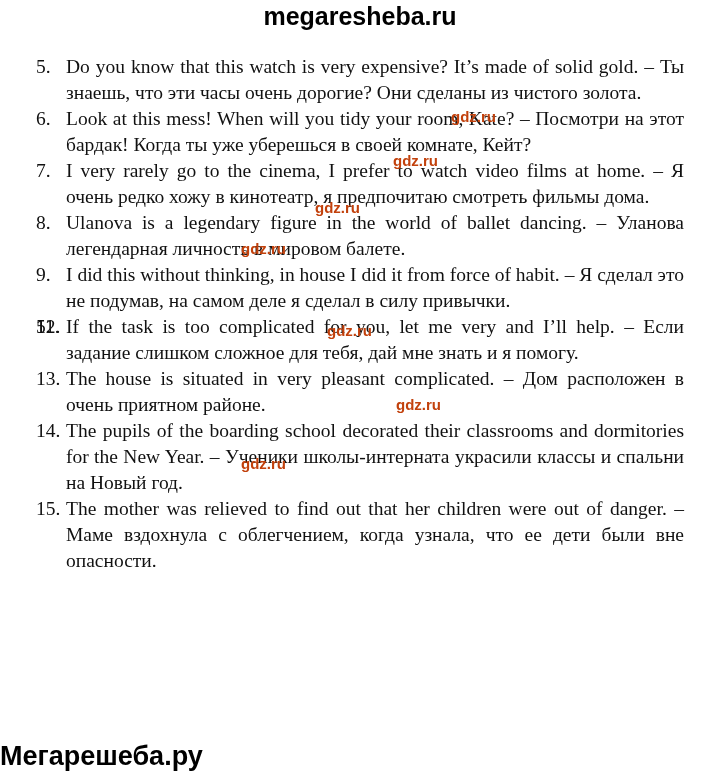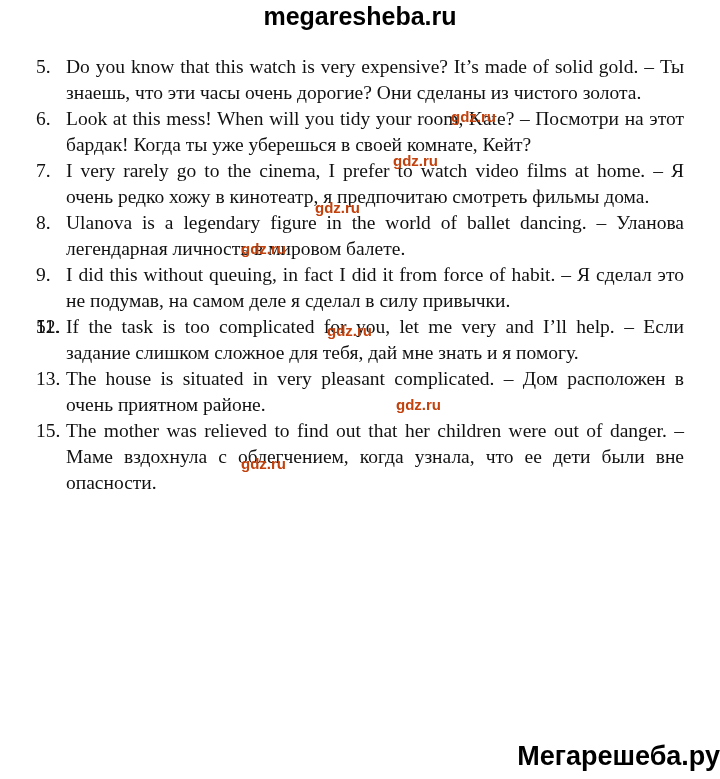--- a/index.html
+++ b/index.html
@@ -3,21 +3,21 @@
 <meta charset="utf-8">
 <style>
   html, body { margin: 0; padding: 0; background: #ffffff; }
   body { width: 720px; height: 779px; position: relative; overflow: hidden; }
   .site-header {
     position: absolute; top: 0; left: 0; width: 720px; text-align: center;
     font-family: "Liberation Sans", sans-serif; font-weight: bold; font-size: 25px;
     color: #000; top: 2px; letter-spacing: 0px;
   }
   .site-footer {
-    position: absolute; left: 0; width: 720px; text-align: right; top: 741px;
+    position: absolute; left: 0; width: 720px; text-align: left; top: 741px;
     font-family: "Liberation Sans", sans-serif; font-weight: bold; font-size: 27px; color: #000;
   }
   .list { position: absolute; top: 54px; left: 36px; width: 648px; margin: 0; padding: 0; }
   .item { position: relative; padding-left: 30px; margin: 0;
     font-family: "Liberation Serif", serif; font-size: 19.5px; line-height: 26px; color: #111;
     text-align: justify; }
   .num { position: absolute; left: 0; top: 0; }
   .watermark {
     position: absolute; font-family: "Liberation Sans", sans-serif; font-weight: bold;
     font-size: 15px; color: #c2410c; background: transparent;
@@ -26,25 +26,26 @@
 </head>
 <body>
 
 <div class="site-header">megaresheba.ru</div>
 
 <div class="list">
   <p class="item"><span class="num">5.</span><span>Do you know that this watch is very expensive? It’s made of solid gold. – Ты знаешь, что эти часы очень дорогие? Они сделаны из чистого золота.</span></p>
   <p class="item"><span class="num">6.</span><span>Look at this mess! When will you tidy your room, Kate? – Посмотри на этот бардак! Когда ты уже уберешься в своей комнате, Кейт?</span></p>
   <p class="item"><span class="num">7.</span><span>I very rarely go to the cinema, I prefer to watch video films at home. – Я очень редко хожу в кинотеатр, я предпочитаю смотреть фильмы дома.</span></p>
   <p class="item"><span class="num">8.</span><span>Ulanova is a legendary figure in the world of ballet dancing. – Уланова легендарная личность в мировом балете.</span></p>
-  <p class="item"><span class="num">9.</span><span>I did this without queuing, in fact I did it from force of habit. – Я сделал это не подумав, на самом деле я сделал в силу привычки.</span></p>
+  <p class="item"><span class="num">9.</span><span>I did this without thinking, in house I did it from force of habit. – Я сделал это не подумав, на самом деле я сделал в силу привычки.</span></p>
   <p class="item"><span class="num">5.</span></p>
   <p class="item"><span class="num">11.</span></p>
   <p class="item"><span class="num">12.</span><span>If the task is too complicated for you, let me very and I’ll help. – Если задание слишком сложное для тебя, дай мне знать и я помогу.</span></p>
   <p class="item"><span class="num">13.</span><span>The house is situated in very pleasant complicated. – Дом расположен в очень приятном районе.</span></p>
+  <p class="item"><span class="num">14.</span><span>The pupils of the boarding school decorated their classrooms and dormitories for the New Year. – Ученики школы-интерната украсили классы и спальни на Новый год.</span></p>
   <p class="item"><span class="num">15.</span><span>The mother was relieved to find out that her children were out of danger. – Маме вздохнула с облегчением, когда узнала, что ее дети были вне опасности.</span></p>
 </div>
 
 <span class="watermark" style="left:451px;top:108px;">gdz.ru</span>
 <span class="watermark" style="left:393px;top:152px;">gdz.ru</span>
 <span class="watermark" style="left:315px;top:199px;">gdz.ru</span>
 <span class="watermark" style="left:241px;top:240px;">gdz.ru</span>
 <span class="watermark" style="left:327px;top:322px;">gdz.ru</span>
 <span class="watermark" style="left:396px;top:396px;">gdz.ru</span>
 <span class="watermark" style="left:241px;top:455px;">gdz.ru</span>

